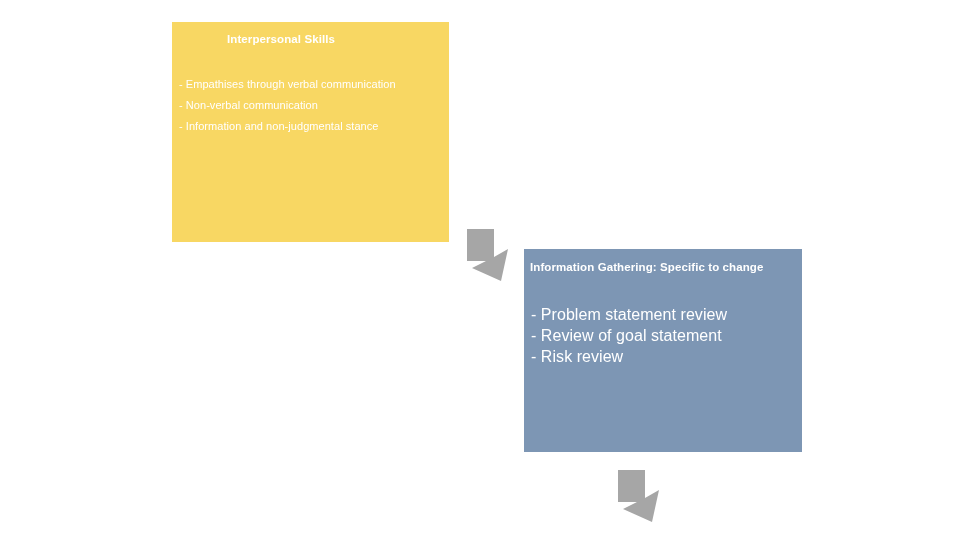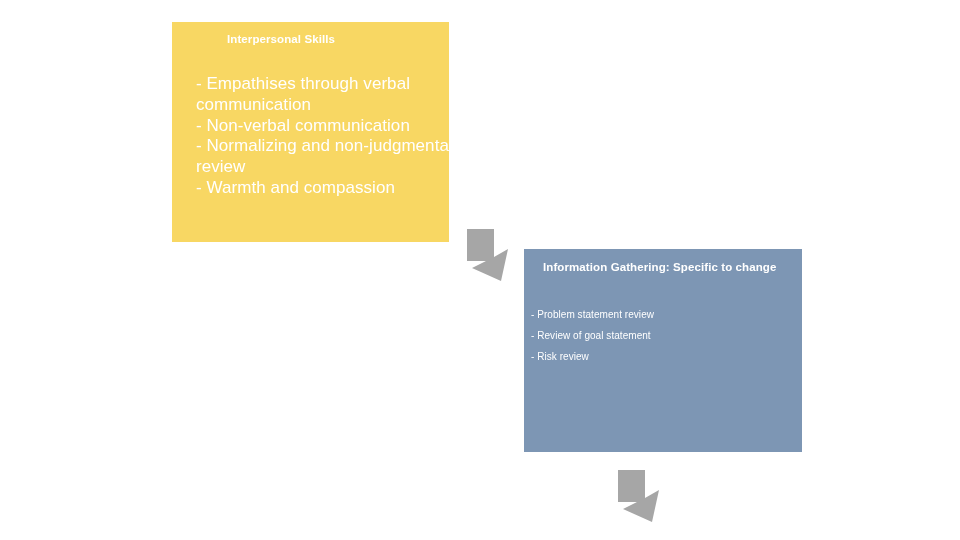--- a/index.html
+++ b/index.html
@@ -39,58 +39,58 @@
     width: 262px;
     font-size: 11.5px;
     line-height: 15px;
     font-weight: bold;
     color: #ffffff;
     letter-spacing: 0.1px;
     padding-left: 48px;
   }
   .card-yellow .card-body {
     position: absolute;
-    left: 24px;
+    left: 7px;
     top: 52px;
     width: 266px;
-    font-size: 17px;
+    font-size: 11px;
     line-height: 20.8px;
     color: #ffffff;
     letter-spacing: 0.05px;
   }
   .card-yellow .card-body .line {
     white-space: pre-wrap;
   }
 
   
   .card-blue {
     position: absolute;
     left: 524px;
     top: 249px;
     width: 278px;
     height: 203px;
     background: #7d96b4;
   }
   .card-blue .card-title {
     position: absolute;
-    left: 19px;
+    left: 6px;
     top: 11px;
     width: 268px;
     font-size: 11.5px;
     line-height: 15px;
     font-weight: bold;
     color: #ffffff;
     letter-spacing: 0.1px;
   }
   .card-blue .card-body {
     position: absolute;
     left: 7px;
     top: 55px;
     width: 270px;
-    font-size: 10px;
+    font-size: 16px;
     line-height: 21.2px;
     color: #ffffff;
     letter-spacing: 0.05px;
   }
 
   
   .arrow {
     position: absolute;
   }
   .arrow svg {
@@ -112,22 +112,21 @@
 </head>
 <body>
 
 <div class="slide">
 
   <div class="card-yellow">
     <div class="card-title">Interpersonal Skills</div>
     <div class="card-body">
       <div class="line">- Empathises through verbal communication</div>
       <div class="line">- Non-verbal communication</div>
-      <div class="line">- Normalizing and non-judgmental review</div>
-      <div class="line">- Warmth and compassion</div>
+      <div class="line">- Information and non-judgmental stance</div>
     </div>
   </div>
 
   <div class="arrow arrow-1">
     <svg viewBox="0 0 56 56" width="56" height="56" aria-hidden="true">
       <path d="M6 2 L33 2 L33 30 L47 22 L40 54 L11 41 L25 34 L6 34 Z" fill="#a6a6a6"></path>
     </svg>
   </div>
 
   <div class="card-blue">

